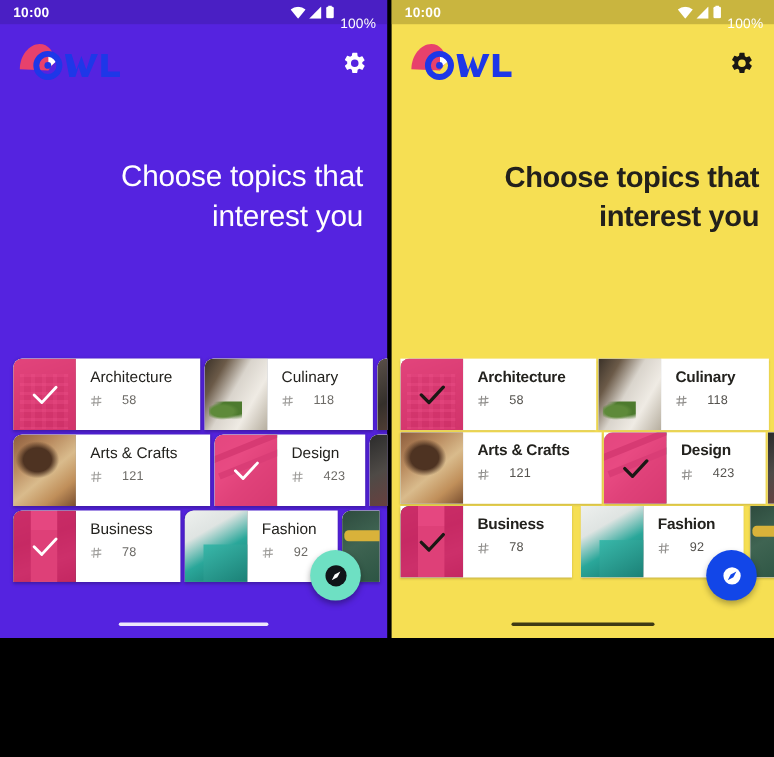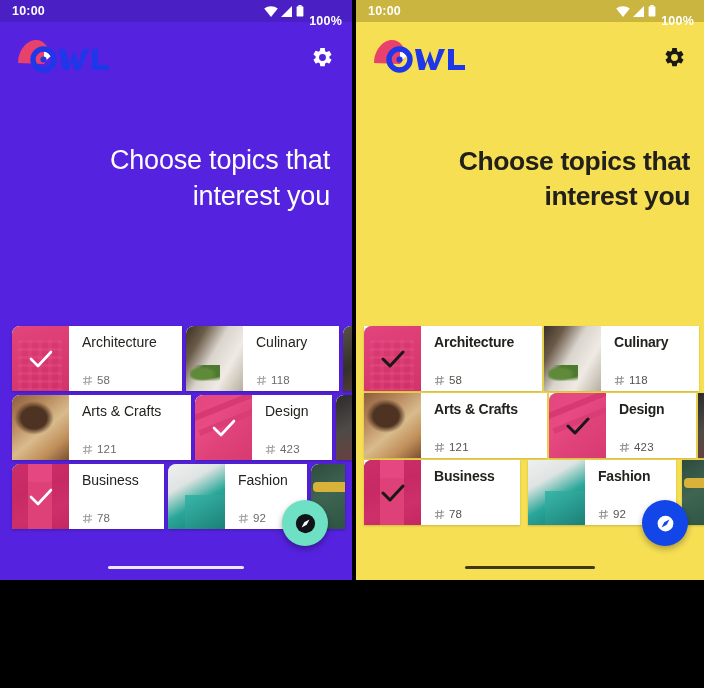--- a/index.html
+++ b/index.html
@@ -31,21 +31,21 @@
     padding:0 10px 0 12px;
     font-size:12.5px; font-weight:bold;
     letter-spacing:.2px;
   }
   .left .statusbar{ background:#4A1FC4; color:#fff; }
   .right .statusbar{ background:#C9B53F; color:#fff; }
   .statusbar .clock{ flex:0 0 auto; }
   .statusbar .spacer{ flex:1 1 auto; }
   .statusbar .sysicons{ display:flex; align-items:center; gap:3px; }
   .sysicons svg{ display:block; }
-  .battpct{ margin-left:2px; font-size:12.5px; font-weight:bold;margin-top:20px; }
+  .battpct{ margin-left:2px; font-size:12.5px; font-weight:normal;margin-top:20px; }
 
   
   .appbar{
     height:70px;
     display:flex; align-items:center;
     padding:0 18px 0 14px;
   }
   .logo{ display:flex; align-items:center; gap:0px; }
   .logo svg{ display:block; }
   .appbar .spacer{ flex:1 1 auto; }
@@ -137,22 +137,22 @@
   .meta .title{
     font-size:14px;
     color:#23221E;
     white-space:nowrap;
     line-height:1.1;
   }
   .left .meta .title{ font-weight:400; }
   .right .meta .title{ font-weight:bold; letter-spacing:-.2px; }
   .meta .countrow{
     display:flex; align-items:flex-end;
-    gap:4px;
-    margin-top:24px;
+    gap:18px;
+    margin-top:8px;
   }
   .meta .hashicon{ display:block; opacity:.65; }
   .meta .count{
     font-size:11.5px;
     color:#6D6B67;
     letter-spacing:.2px;
   }
   .right .meta .count{ color:#55534F; }
 
   

